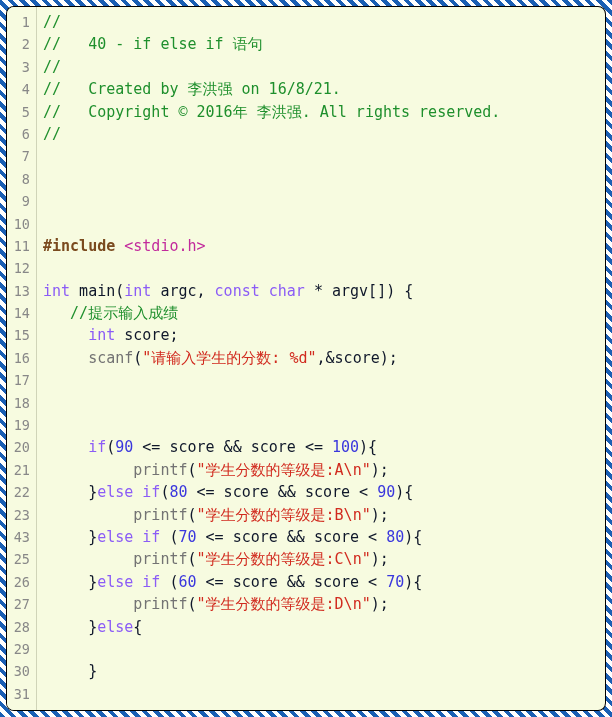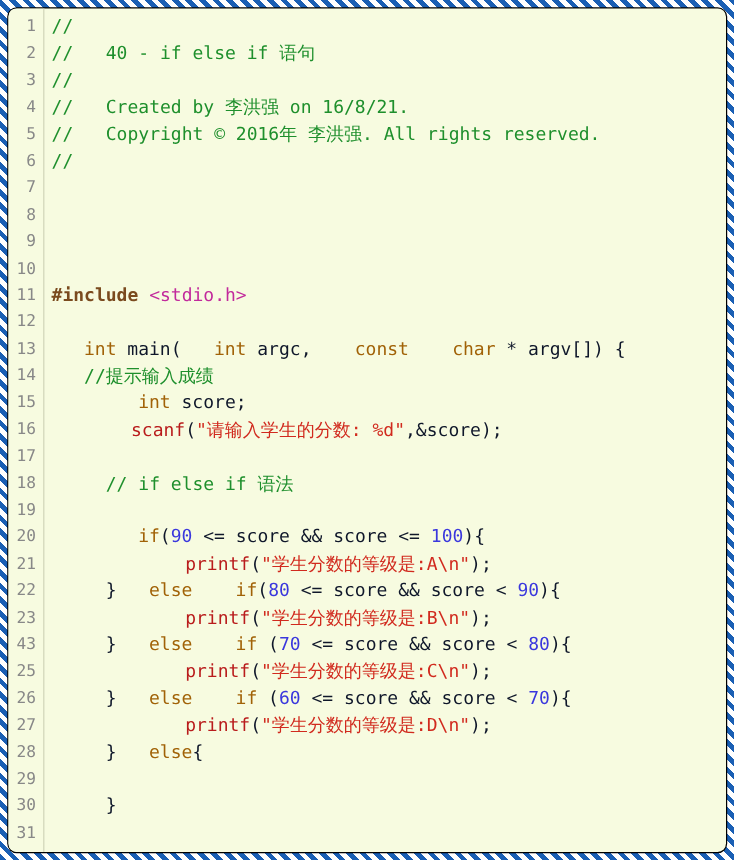--- a/index.html
+++ b/index.html
@@ -56,26 +56,26 @@
   }
   .ln {
     height: 22.4px;
     line-height: 22.4px;
     text-align: right;
     padding-right: 6px;
     color: #888;
     font-size: 13.5px;
   }
   .cmt { color: #1e8f2c; }
-  .kw  { color: #a16207; margin-left: 27px; }
+  .kw  { color: #8b5cf6; }
   .pp  { color: #7a4a1e; font-weight: bold; }
   .ppang { color: #c22a9c; }
   .str { color: #d12a1e; }
   .num { color: #3a37dd; }
-  .fn  { color: #b91c1c; margin-left: 21px; }
+  .fn  { color: #737373; }
   .plain { color: #0f172a; }
 </style>
 </head>
 <body>
 
 <div class="frame">
   <div class="inner-border">
     <div class="editor">
 
       <div class="gutter">
@@ -123,21 +123,21 @@
         <div class="line"></div>
         <div class="line"></div>
         <div class="line"></div>
         <div class="line"><span class="pp">#include </span><span class="ppang">&lt;</span><span class="ppang">stdio.h</span><span class="ppang">&gt;</span></div>
         <div class="line"></div>
         <div class="line"><span class="kw">int</span><span class="plain"> main(</span><span class="kw">int</span><span class="plain"> argc, </span><span class="kw">const</span><span class="plain"> </span><span class="kw">char</span><span class="plain"> * argv[]) {</span></div>
         <div class="line"><span class="plain">   </span><span class="cmt">//提示输入成绩</span></div>
         <div class="line"><span class="plain">     </span><span class="kw">int</span><span class="plain"> score;</span></div>
         <div class="line"><span class="plain">     </span><span class="fn">scanf</span><span class="plain">(</span><span class="str">"请输入学生的分数: %d"</span><span class="plain">,&amp;score);</span></div>
         <div class="line"></div>
-        <div class="line"><span class="plain">     </span><span class="cmt">// if else if 语法</span></div>
+        <div class="line"><span class="plain">     </span></div>
         <div class="line"><span class="plain">     </span></div>
         <div class="line"><span class="plain">     </span><span class="kw">if</span><span class="plain">(</span><span class="num">90</span><span class="plain"> &lt;= score &amp;&amp; score &lt;= </span><span class="num">100</span><span class="plain">){</span></div>
         <div class="line"><span class="plain">          </span><span class="fn">printf</span><span class="plain">(</span><span class="str">"学生分数的等级是:A\n"</span><span class="plain">);</span></div>
         <div class="line"><span class="plain">     }</span><span class="kw">else</span><span class="plain"> </span><span class="kw">if</span><span class="plain">(</span><span class="num">80</span><span class="plain"> &lt;= score &amp;&amp; score &lt; </span><span class="num">90</span><span class="plain">){</span></div>
         <div class="line"><span class="plain">          </span><span class="fn">printf</span><span class="plain">(</span><span class="str">"学生分数的等级是:B\n"</span><span class="plain">);</span></div>
         <div class="line"><span class="plain">     }</span><span class="kw">else</span><span class="plain"> </span><span class="kw">if</span><span class="plain"> (</span><span class="num">70</span><span class="plain"> &lt;= score &amp;&amp; score &lt; </span><span class="num">80</span><span class="plain">){</span></div>
         <div class="line"><span class="plain">          </span><span class="fn">printf</span><span class="plain">(</span><span class="str">"学生分数的等级是:C\n"</span><span class="plain">);</span></div>
         <div class="line"><span class="plain">     }</span><span class="kw">else</span><span class="plain"> </span><span class="kw">if</span><span class="plain"> (</span><span class="num">60</span><span class="plain"> &lt;= score &amp;&amp; score &lt; </span><span class="num">70</span><span class="plain">){</span></div>
         <div class="line"><span class="plain">          </span><span class="fn">printf</span><span class="plain">(</span><span class="str">"学生分数的等级是:D\n"</span><span class="plain">);</span></div>
         <div class="line"><span class="plain">     }</span><span class="kw">else</span><span class="plain">{</span></div>

